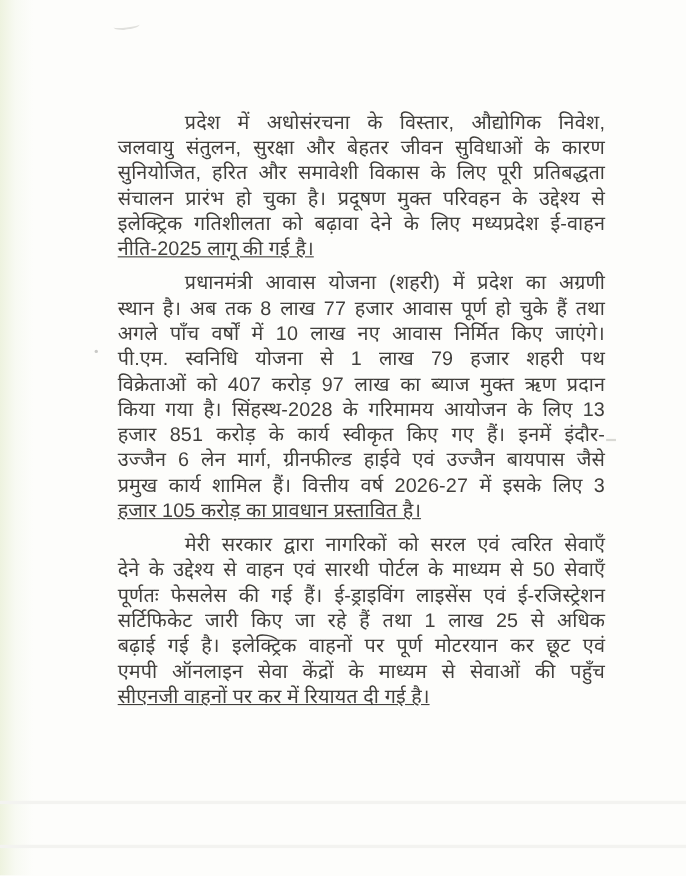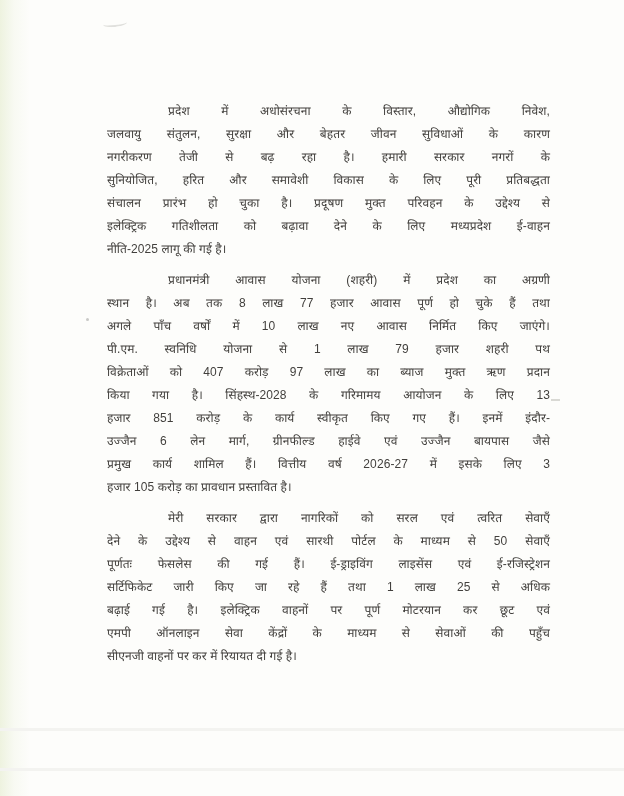--- a/index.html
+++ b/index.html
@@ -19,33 +19,33 @@
     background:
       linear-gradient(to right, rgba(225,234,200,0.55) 0px, rgba(238,243,226,0.35) 14px, rgba(255,255,255,0) 30px),
       var(--paper);
   }
   .text-block{
     position:absolute;
     left:107px;
     top:100px;
     width:443px;
     color:var(--ink);
-    font-size:12px;
+    font-size:18px;
     line-height:23px;
     letter-spacing:0.1px;
   }
   .para{margin-bottom:8px;}
   .line{
     text-align:justify;
     text-align-last:justify;
     white-space:normal;
     height:23px;
   }
   .line.first{padding-left:61px;}
-  .line.end{text-align-last:left;}
+  .line.end{text-align-last:left;text-decoration:underline;}
   
   .smudge{
     position:absolute;
     pointer-events:none;
   }
   .smudge-squiggle{
     left:103px;top:20px;width:24px;height:7px;
     border-bottom:2px solid #dadad6;
     border-radius:50%;
     transform:rotate(-6deg);
@@ -75,21 +75,20 @@
   <span class="smudge smudge-speck"></span>
   <span class="smudge smudge-dash"></span>
   <span class="scan-streak streak-1"></span>
   <span class="scan-streak streak-2"></span>
 
   <div class="text-block">
 
     <div class="para">
       <div class="line first">प्रदेश में अधोसंरचना के विस्तार, औद्योगिक निवेश,</div>
       <div class="line">जलवायु संतुलन, सुरक्षा और बेहतर जीवन सुविधाओं के कारण</div>
-      <div class="line">नगरीकरण तेजी से बढ़ रहा है। हमारी सरकार नगरों के</div>
       <div class="line">सुनियोजित, हरित और समावेशी विकास के लिए पूरी प्रतिबद्धता</div>
       <div class="line">संचालन प्रारंभ हो चुका है। प्रदूषण मुक्त परिवहन के उद्देश्य से</div>
       <div class="line">इलेक्ट्रिक गतिशीलता को बढ़ावा देने के लिए मध्यप्रदेश ई-वाहन</div>
       <div class="line end">नीति-2025 लागू की गई है।</div>
     </div>
 
     <div class="para">
       <div class="line first">प्रधानमंत्री आवास योजना (शहरी) में प्रदेश का अग्रणी</div>
       <div class="line">स्थान है। अब तक 8 लाख 77 हजार आवास पूर्ण हो चुके हैं तथा</div>
       <div class="line">अगले पाँच वर्षों में 10 लाख नए आवास निर्मित किए जाएंगे।</div>

